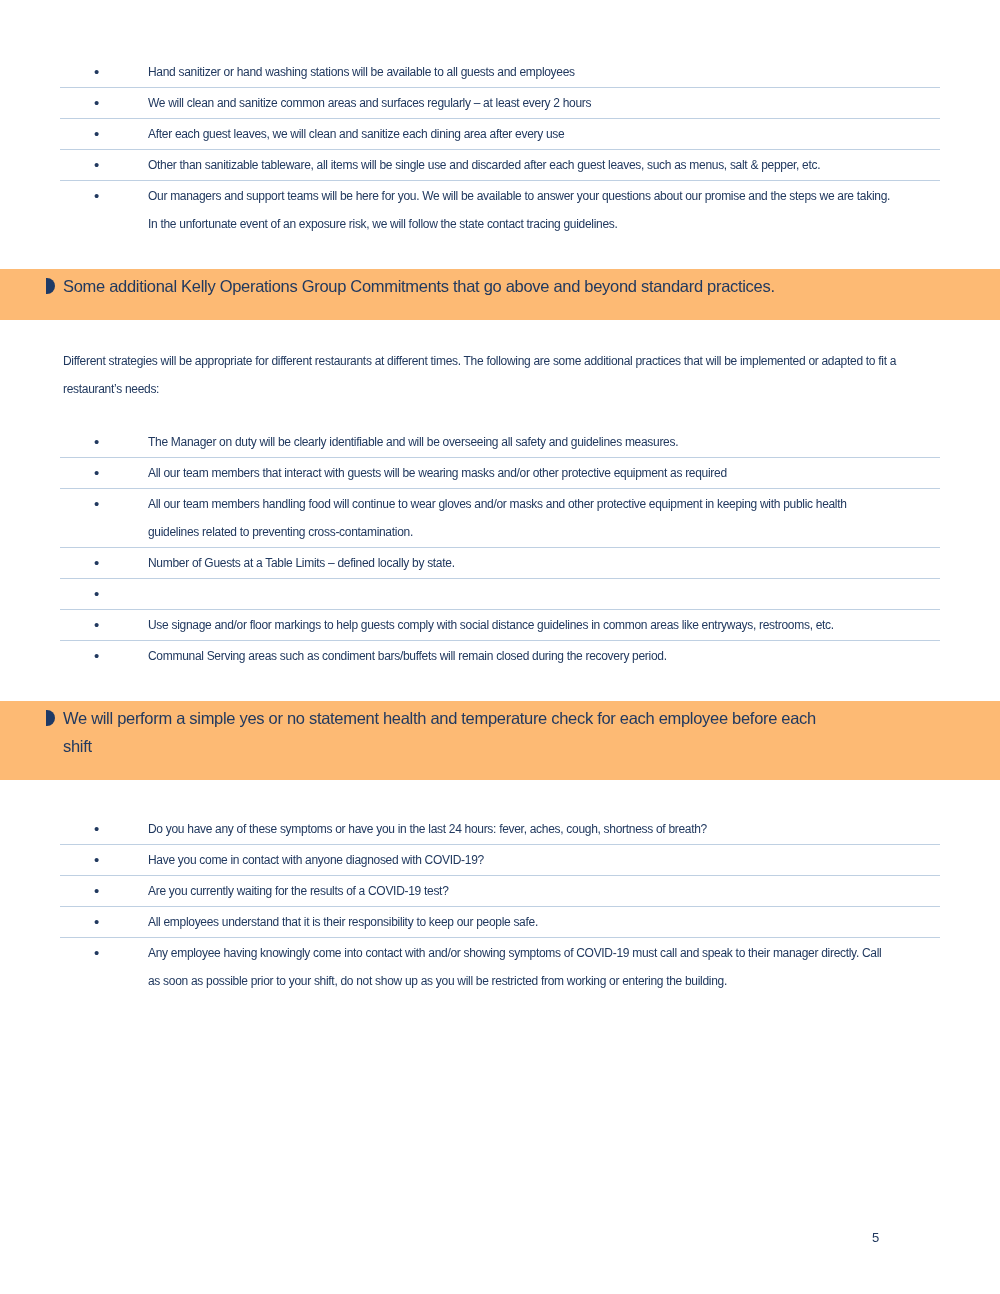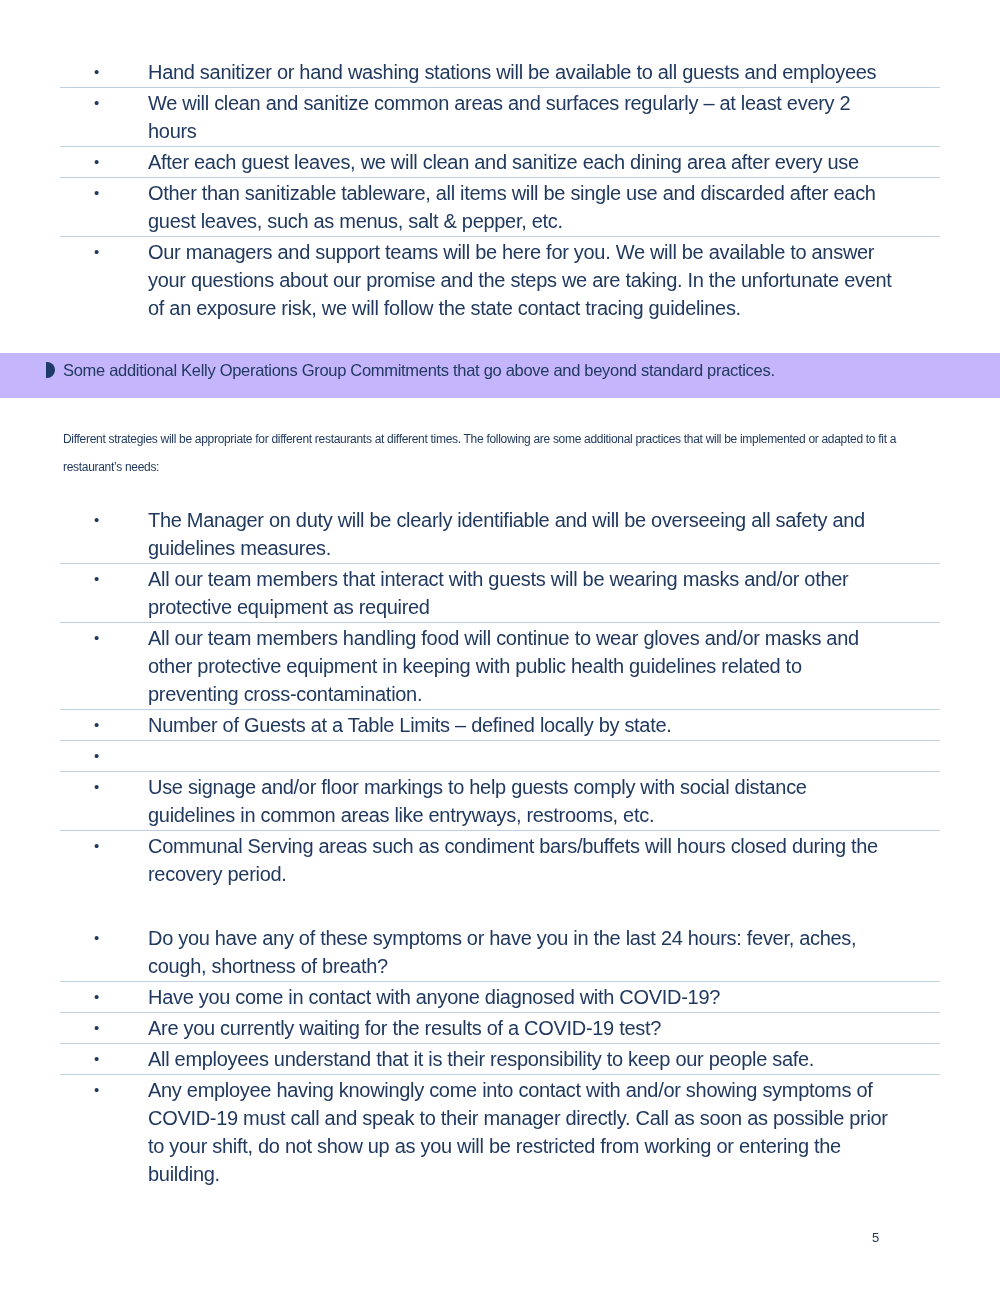--- a/index.html
+++ b/index.html
@@ -30,29 +30,29 @@
   .bullet-row:last-child { border-bottom: none; }
   .bullet {
     flex: 0 0 88px;
     padding-left: 34px;
     line-height: 28px;
     font-size: 15px;
   }
   .item-text {
     flex: 0 1 auto;
     max-width: 745px;
-    font-size: 20px;
+    font-size: 12px;
     line-height: 28px;
   }
 
   .header-band {
     display: flex;
     align-items: flex-start;
-    background: #c4b5fd;
-    padding: 3px 60px 14px 0;
+    background: #fdba74;
+    padding: 3px 60px 20px 0;
     margin-top: 30px;
   }
   .marker {
     flex: 0 0 9px;
     width: 9px;
     height: 16px;
     margin: 6px 8px 0 46px;
     background: #1e3a66;
     border-top-right-radius: 16px;
     border-bottom-right-radius: 16px;
@@ -136,24 +136,28 @@
       </div>
       <div class="bullet-row">
         <span class="bullet">•</span>
       </div>
       <div class="bullet-row">
         <span class="bullet">•</span>
         <span class="item-text">Use signage and/or floor markings to help guests comply with social distance guidelines in common areas like entryways, restrooms, etc.</span>
       </div>
       <div class="bullet-row">
         <span class="bullet">•</span>
-        <span class="item-text">Communal Serving areas such as condiment bars/buffets will hours closed during the recovery period.</span>
+        <span class="item-text">Communal Serving areas such as condiment bars/buffets will remain closed during the recovery period.</span>
       </div>
     </div>
 
+    <div class="header-band">
+      <span class="marker"></span>
+      <span class="header-text">We will perform a simple yes or no statement health and temperature check for each employee before each shift</span>
+    </div>
 
     <div class="bullet-list list-gap-2">
       <div class="bullet-row">
         <span class="bullet">•</span>
         <span class="item-text">Do you have any of these symptoms or have you in the last 24 hours: fever, aches, cough, shortness of breath?</span>
       </div>
       <div class="bullet-row">
         <span class="bullet">•</span>
         <span class="item-text">Have you come in contact with anyone diagnosed with COVID-19?</span>
       </div>

